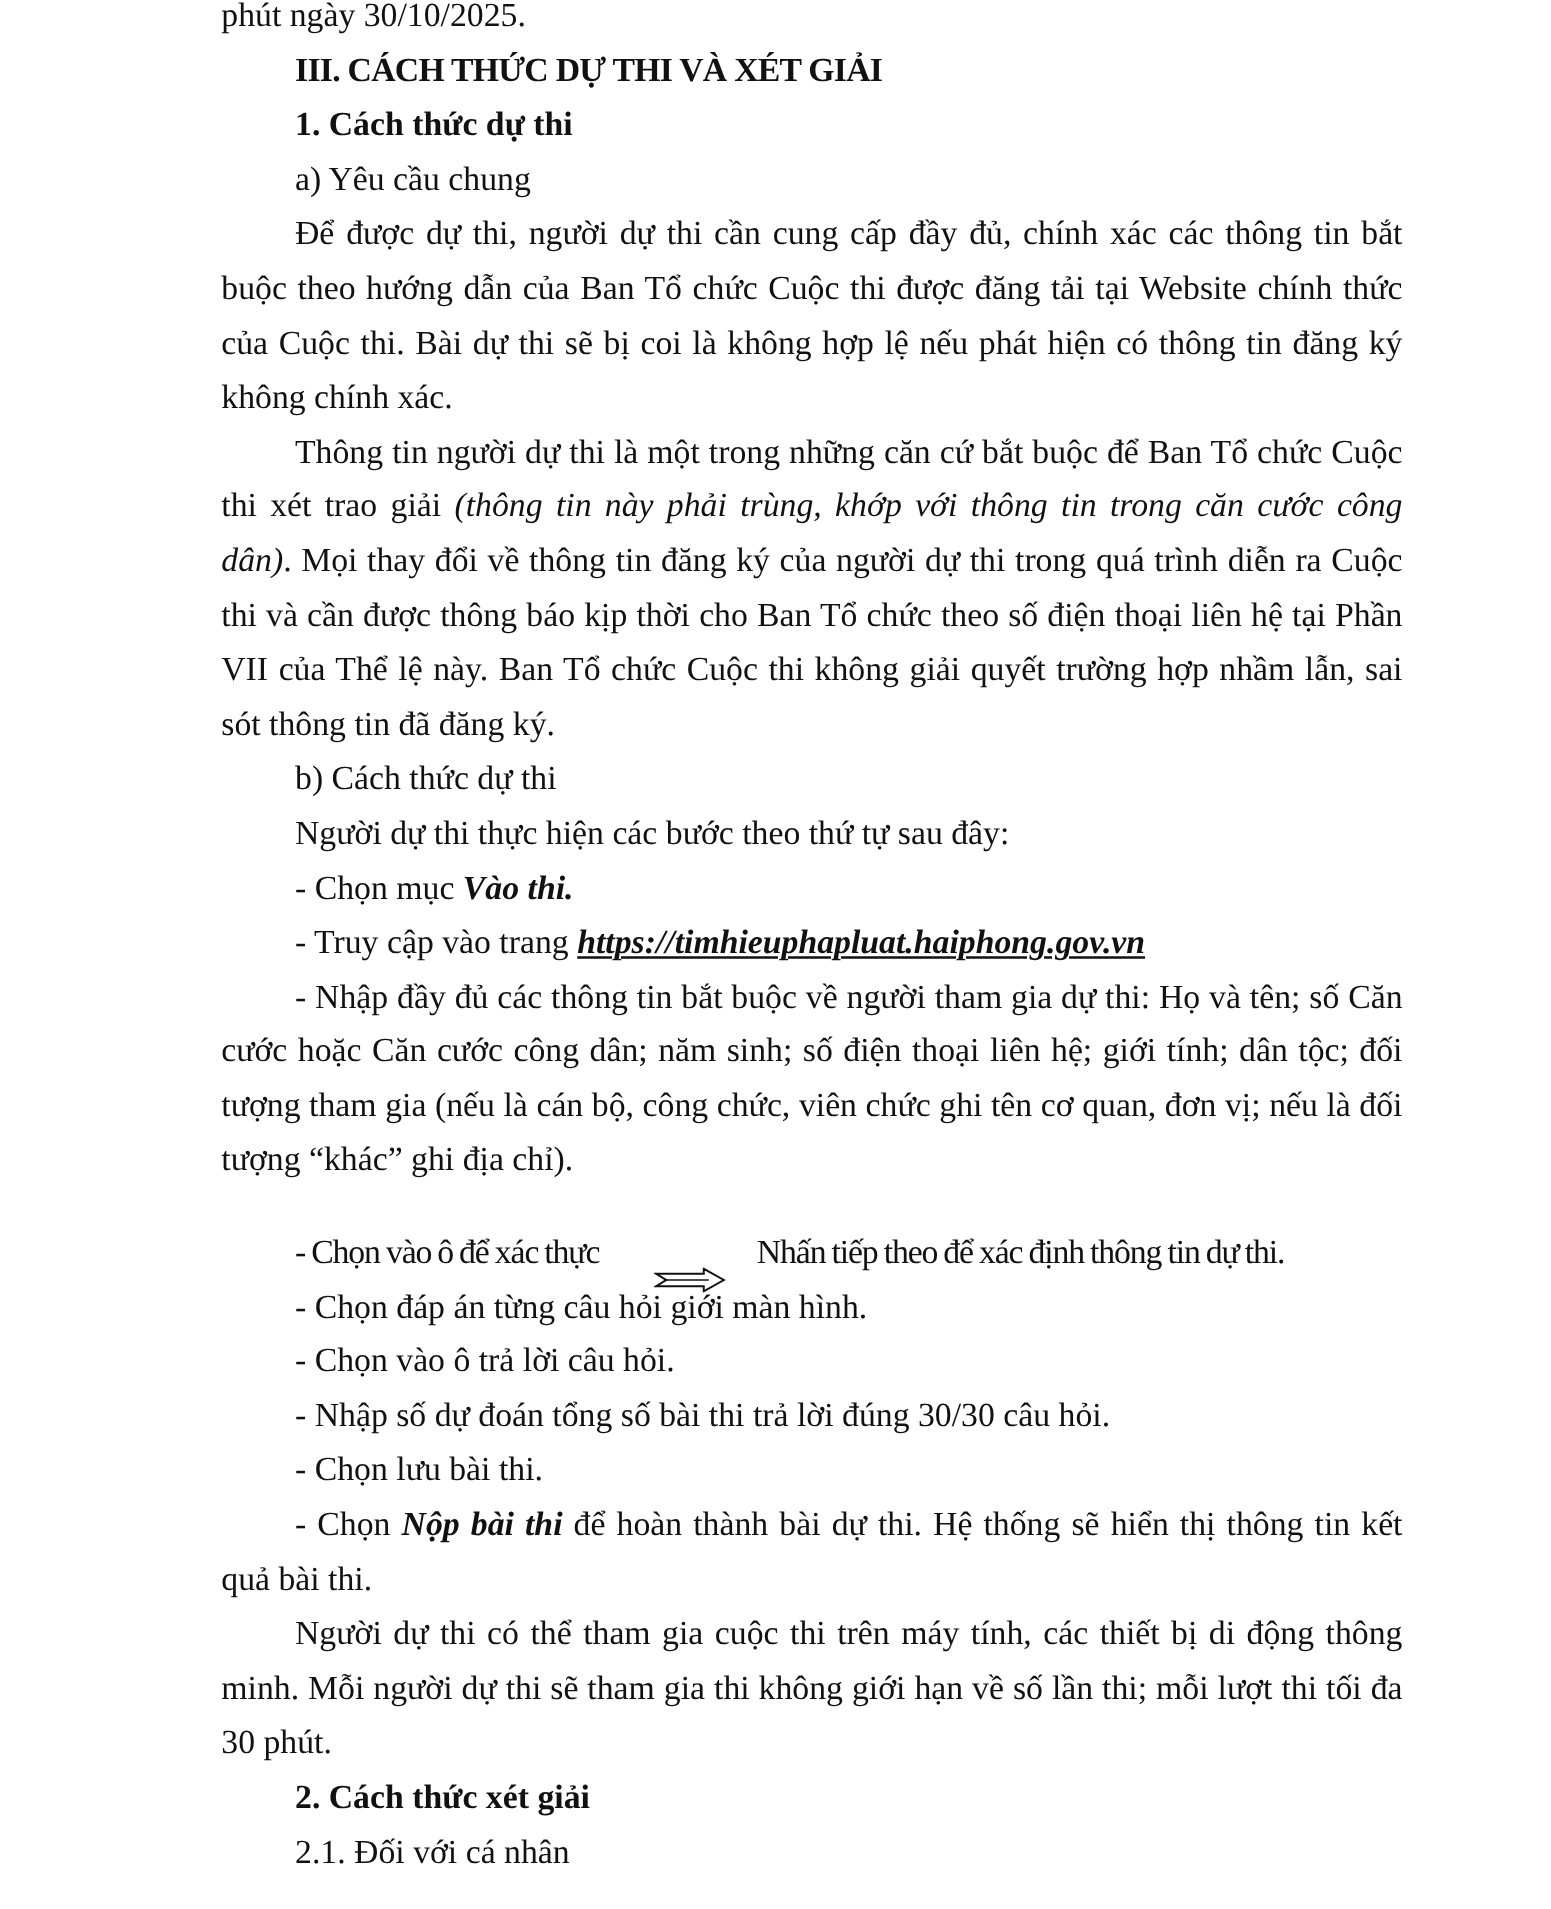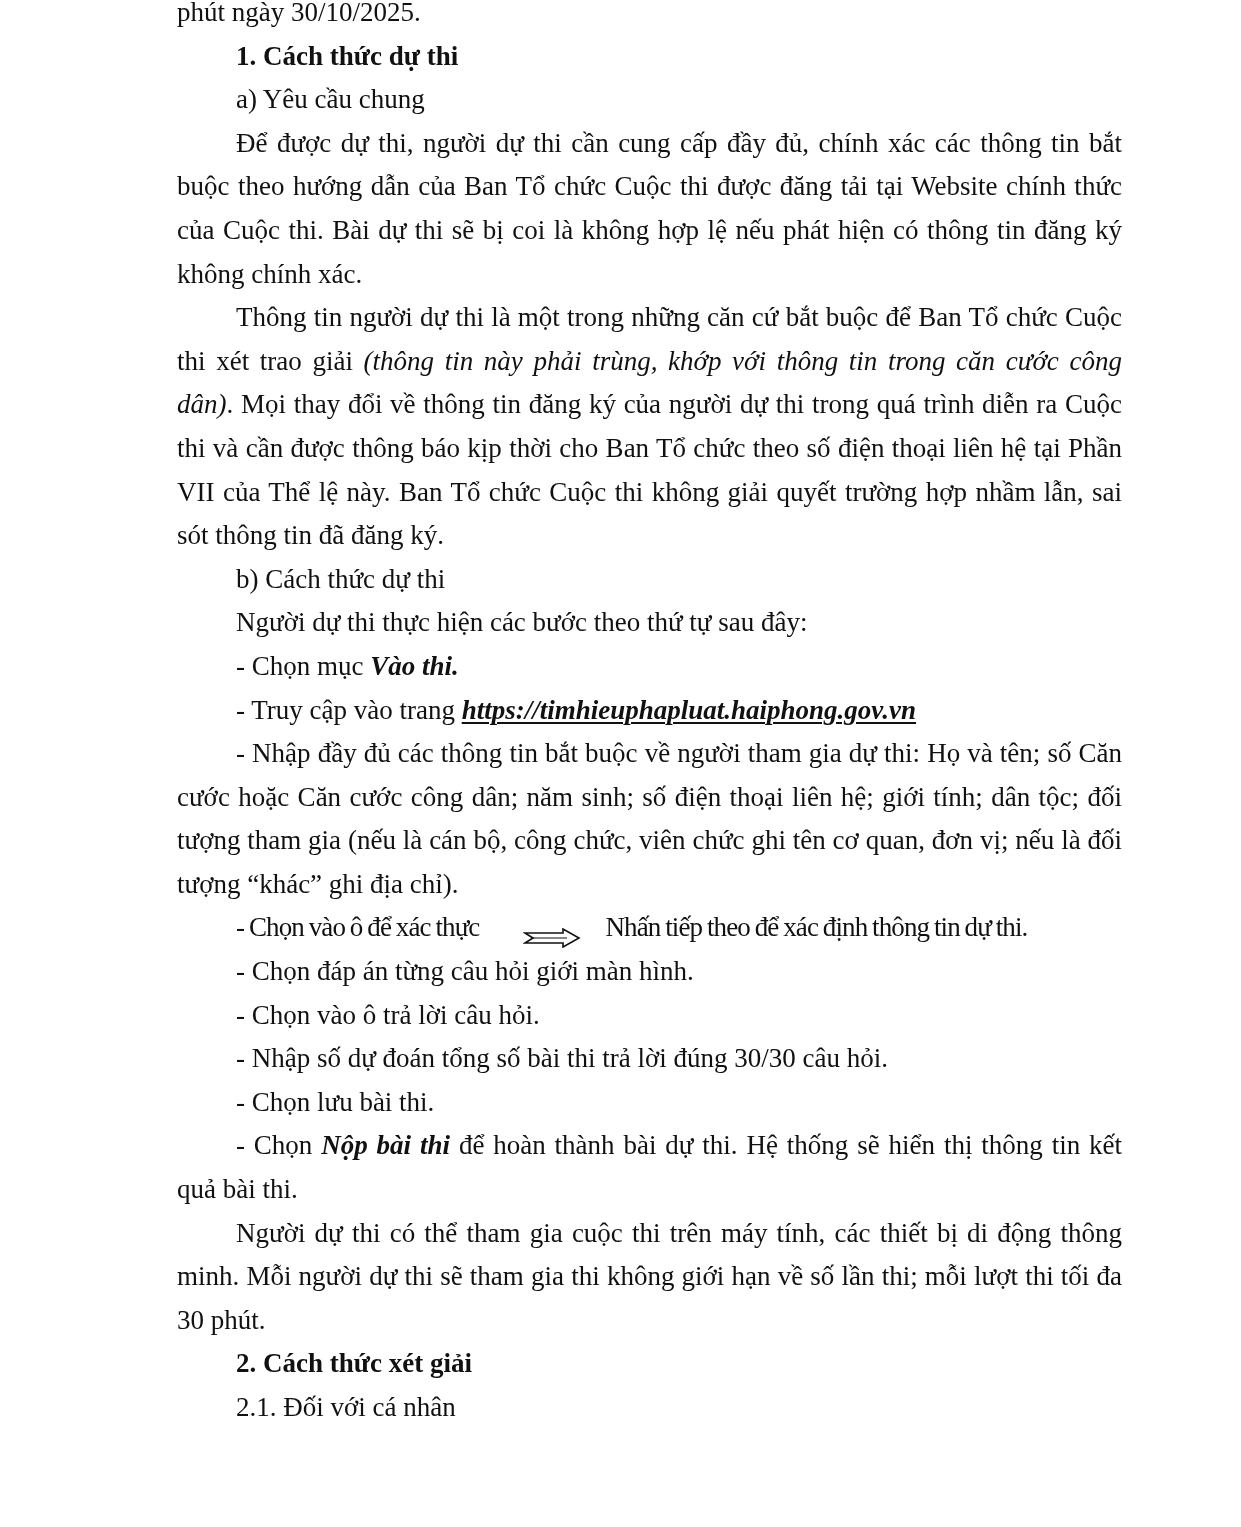--- a/index.html
+++ b/index.html
@@ -16,29 +16,30 @@
   }
   .p { margin: 0; text-align: justify; }
   .indent { text-indent: 59px; }
   .block-indent { padding-left: 59px; }
   .heading { font-weight: bold; }
   .tight { letter-spacing: -0.6px; }
   .narrow { letter-spacing: -0.9px; word-spacing: -1px; }
   .link { font-weight: bold; font-style: italic; text-decoration: underline; text-decoration-thickness: 2px; text-underline-offset: 3px; }
   .bi { font-weight: bold; font-style: italic; }
   .i { font-style: italic; }
-  .arrow-row { display: flex; align-items: center; }
+  .arrow-row { display: flex; align-items: flex-end; margin-top: 30px; }
   .arrow-icon { display: inline-block; width: 60px; height: 20px; margin: 0 22px 0 44px; }
   .arrow-row .tx { white-space: nowrap; }
 </style>
 </head>
 <body>
 
 <div class="page">
   <p class="p">phút ngày 30/10/2025.</p>
+  <p class="p block-indent heading tight">III. CÁCH THỨC DỰ THI VÀ XÉT GIẢI</p>
   <p class="p block-indent heading">1. Cách thức dự thi</p>
   <p class="p block-indent">a) Yêu cầu chung</p>
   <p class="p indent">Để được dự thi, người dự thi cần cung cấp đầy đủ, chính xác các thông tin bắt buộc theo hướng dẫn của Ban Tổ chức Cuộc thi được đăng tải tại Website chính thức của Cuộc thi. Bài dự thi sẽ bị coi là không hợp lệ nếu phát hiện có thông tin đăng ký không chính xác.</p>
   <p class="p indent"><span>Thông tin người dự thi là một trong những căn cứ bắt buộc để Ban Tổ chức Cuộc thi xét trao giải </span><span class="i">(thông tin này phải trùng, khớp với thông tin trong căn cước công dân)</span><span>. Mọi thay đổi về thông tin đăng ký của người dự thi trong quá trình diễn ra Cuộc thi và cần được thông báo kịp thời cho Ban Tổ chức theo số điện thoại liên hệ tại Phần VII của Thể lệ này. Ban Tổ chức Cuộc thi không giải quyết trường hợp nhầm lẫn, sai sót thông tin đã đăng ký.</span></p>
   <p class="p block-indent">b) Cách thức dự thi</p>
   <p class="p block-indent">Người dự thi thực hiện các bước theo thứ tự sau đây:</p>
   <p class="p block-indent"><span>- Chọn mục </span><span class="bi">Vào thi.</span></p>
   <p class="p block-indent"><span>- Truy cập vào trang </span><span class="link">https://timhieuphapluat.haiphong.gov.vn</span></p>
   <p class="p indent">- Nhập đầy đủ các thông tin bắt buộc về người tham gia dự thi: Họ và tên; số Căn cước hoặc Căn cước công dân; năm sinh; số điện thoại liên hệ; giới tính; dân tộc; đối tượng tham gia (nếu là cán bộ, công chức, viên chức ghi tên cơ quan, đơn vị; nếu là đối tượng “khác” ghi địa chỉ).</p>
   <div class="p block-indent arrow-row narrow">

